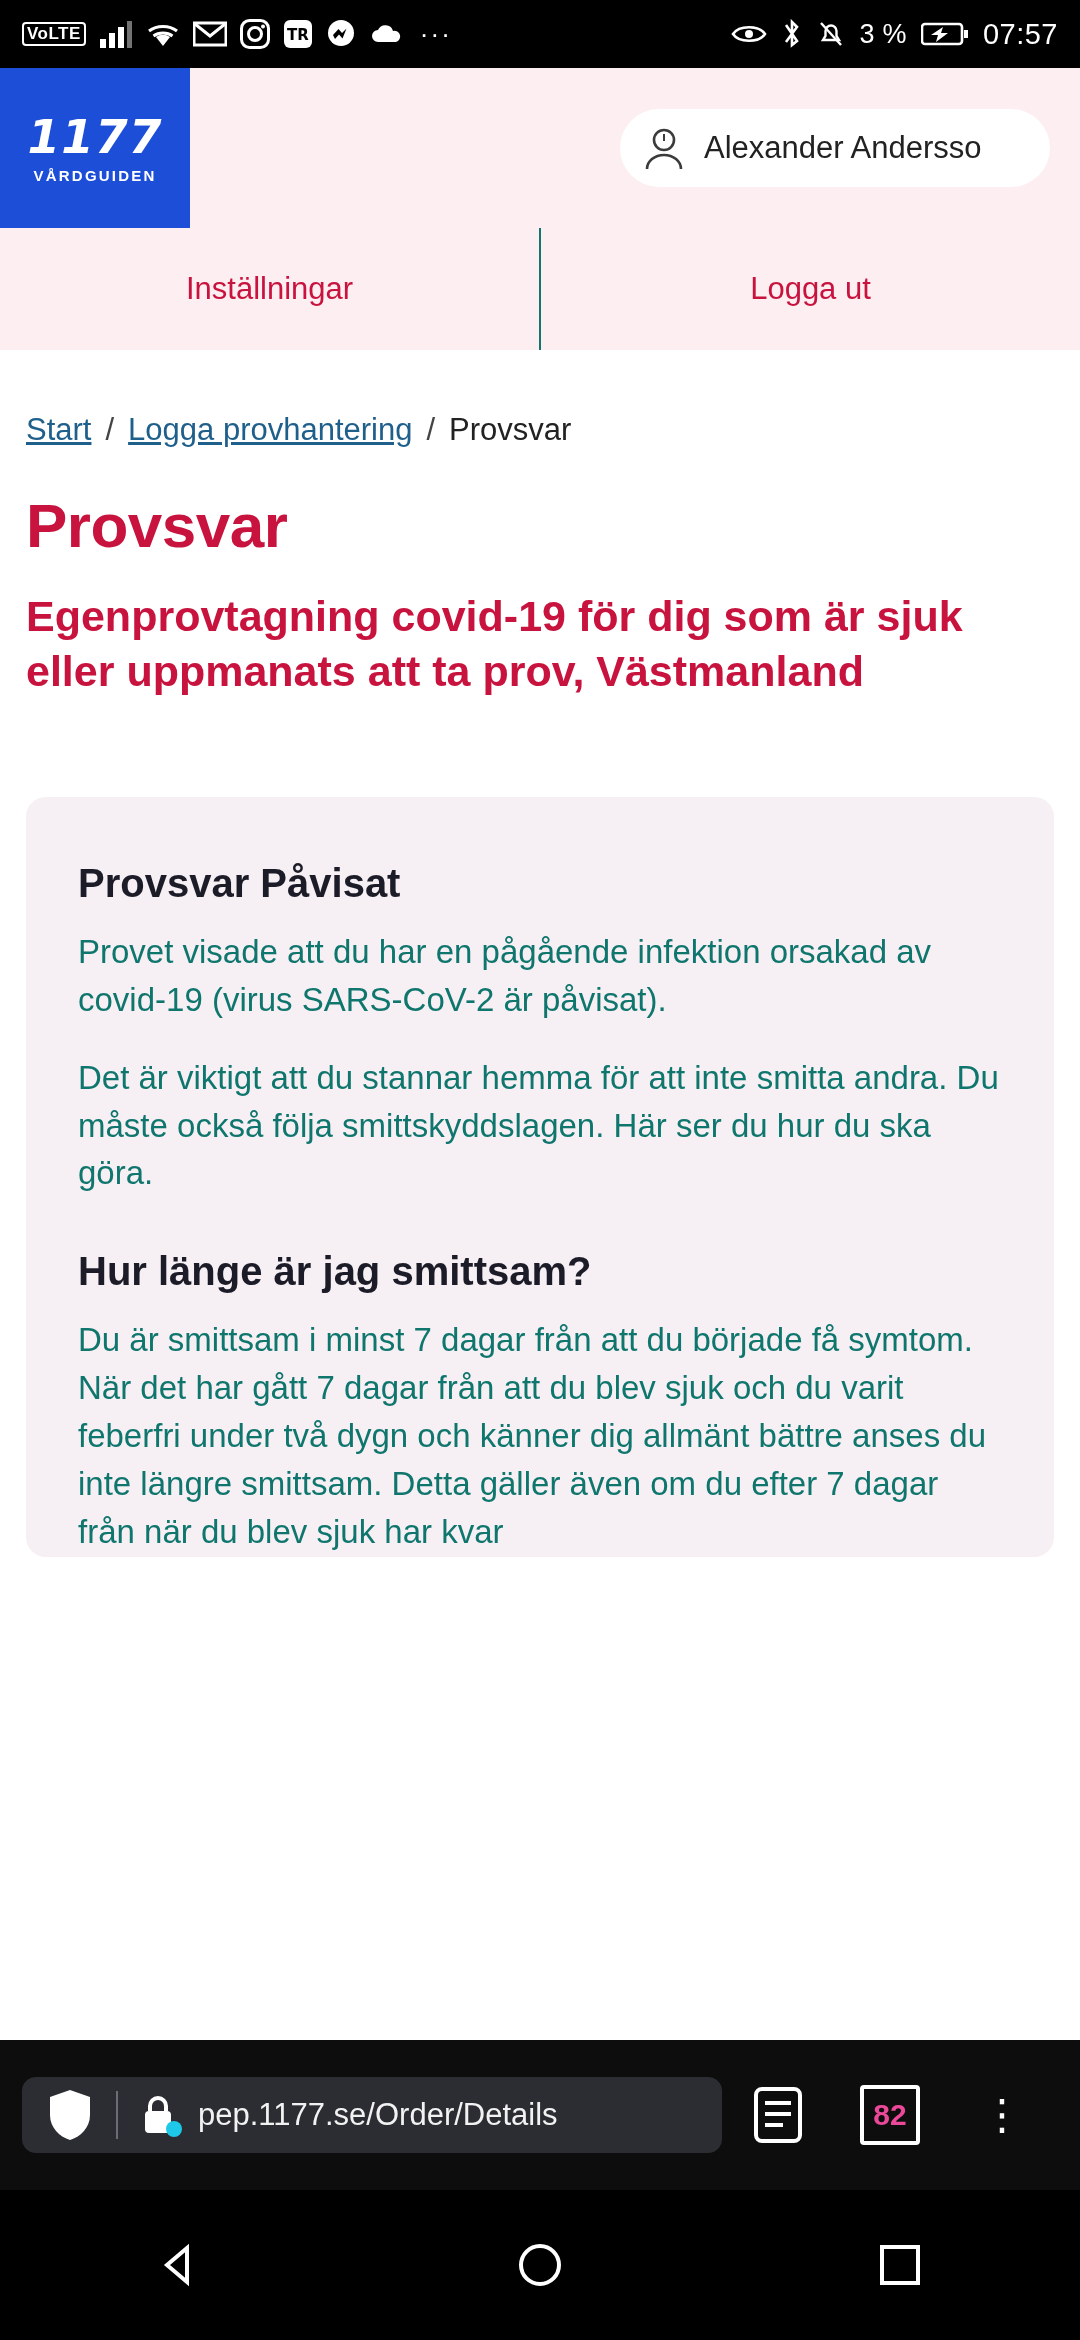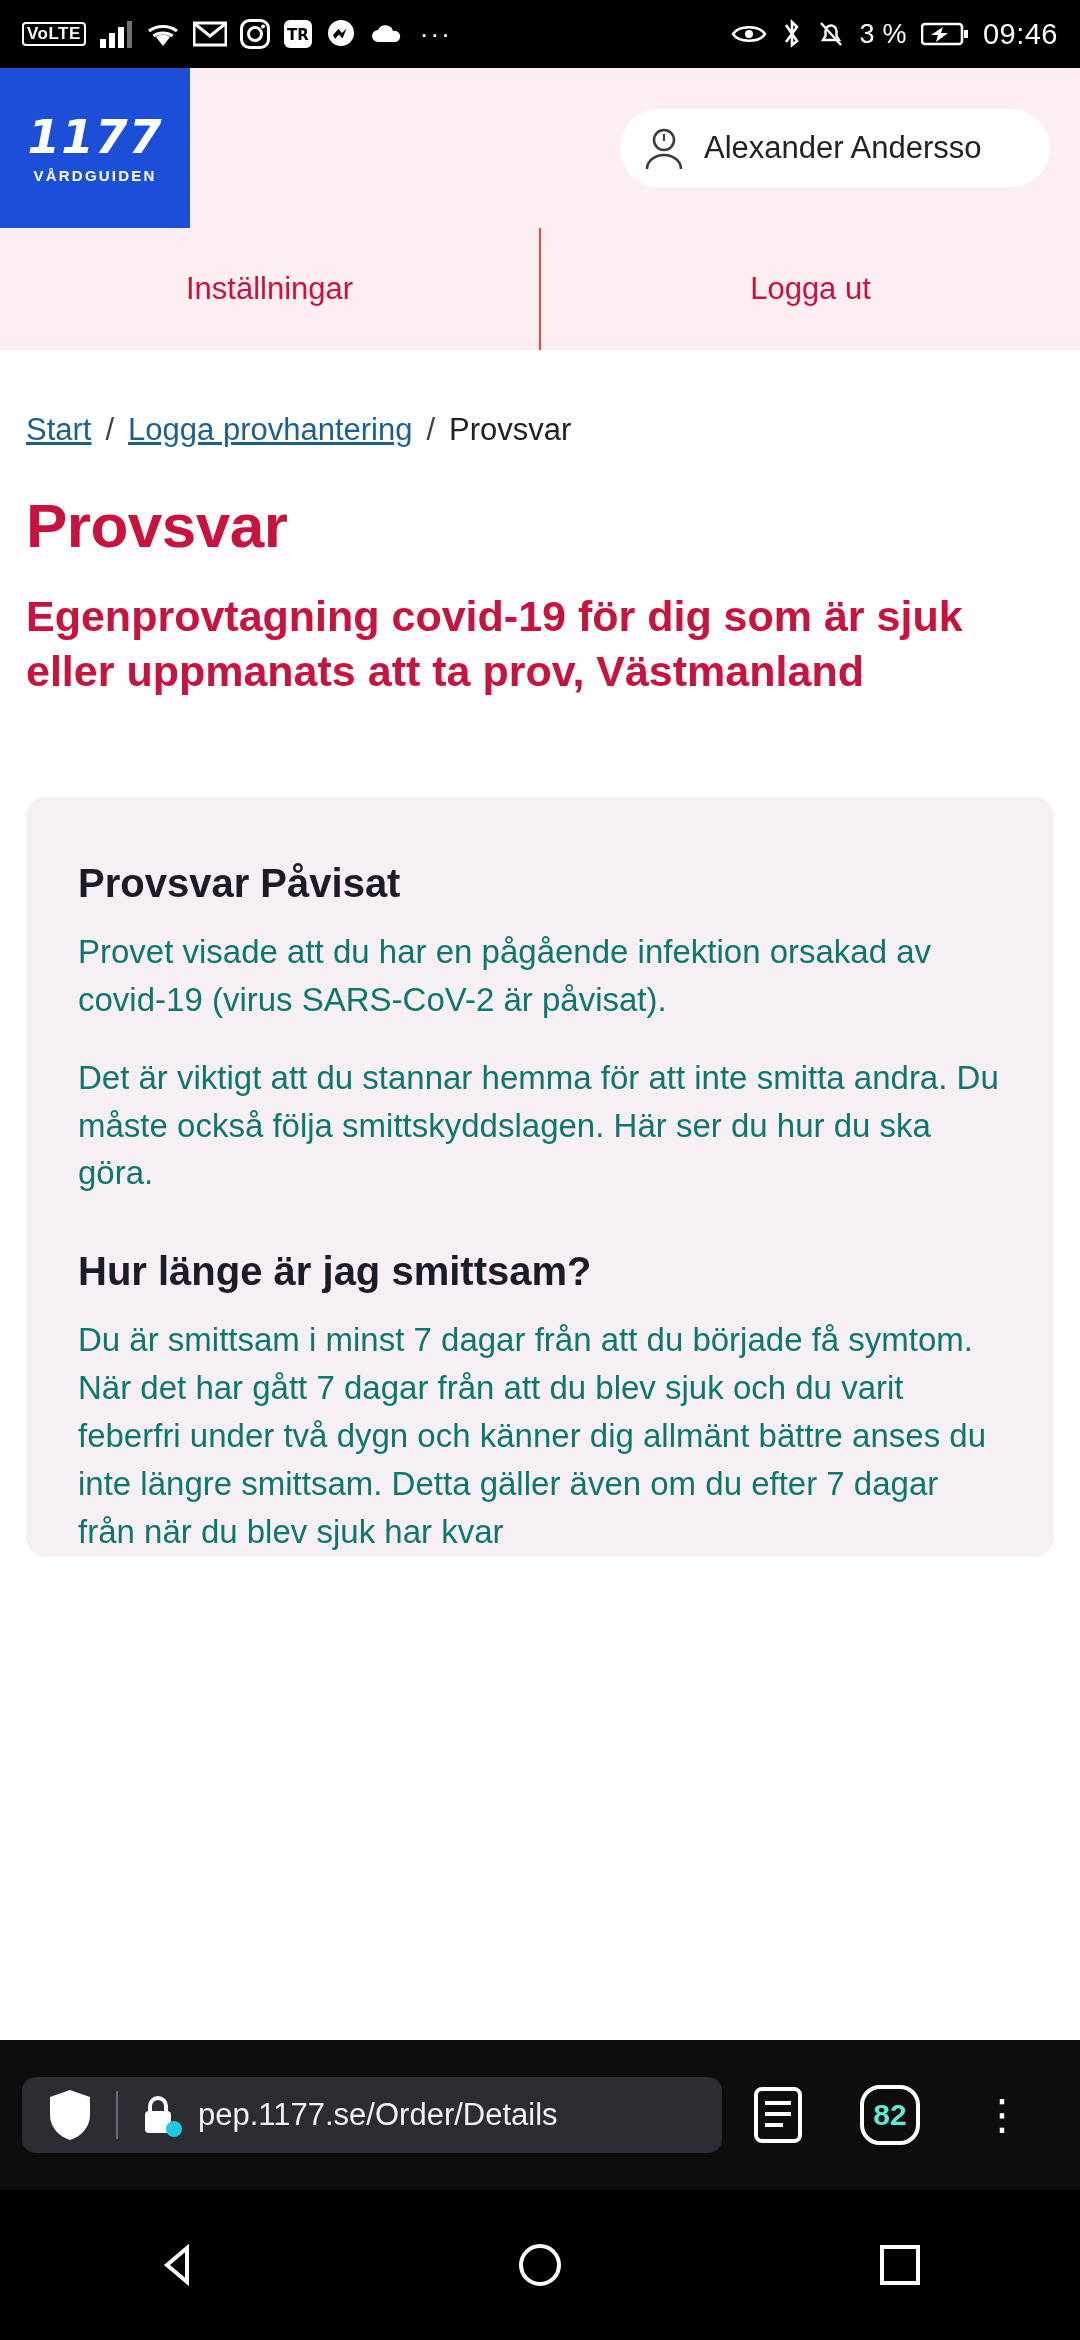--- a/index.html
+++ b/index.html
@@ -108,21 +108,21 @@
   }
   .navrow .navitem {
     flex: 1 1 0;
     display: flex;
     align-items: center;
     justify-content: center;
     font-size: 31px;
     color: #c8133e;
     background: #fdeef1;
   }
-  .navrow .navitem.sep { border-left: 2px solid #ef4444; }
+  .navrow .navitem.sep { border-left: 2px solid #0f766e; }
 
   
   .content {
     padding: 0 26px;
     flex: 1 1 auto;
     overflow: hidden;
     background: #ffffff;
   }
   .breadcrumb {
     display: flex;
@@ -219,22 +219,22 @@
     font-size: 31px;
     color: #f2f2f2;
     white-space: nowrap;
     overflow: hidden;
   }
   .bb-right { display: flex; align-items: center; gap: 0; margin-left: auto; }
   .bb-btn { width: 112px; display: flex; align-items: center; justify-content: center; }
   .tabcount {
     width: 60px; height: 60px;
     border: 4px solid #ffffff;
-    border-radius: 20px;
-    color: #5eead4;
+    border-radius: 4px;
+    color: #ec4899;
     font-size: 30px;
     font-weight: bold;
     display: flex; align-items: center; justify-content: center;
   }
   .kebab { color: #ffffff; font-size: 42px; line-height: 0.6; letter-spacing: 0; text-align: center; }
 
   
   .navbar {
     position: absolute;
     left: 0; bottom: 0;
@@ -320,21 +320,21 @@
         </svg>
       </span>
       <span class="sb-pct">3 %</span>
       <span>
         <svg class="icon-svg" width="48" height="26" viewBox="0 0 48 26">
           <rect x="1" y="3" width="40" height="20" rx="3" stroke="#fff" stroke-width="2.6" fill="none"></rect>
           <rect x="43" y="9" width="4" height="8" fill="#fff"></rect>
           <path d="M22 6 L10 14 h7 l-2 7 12-9 h-7z" fill="#fff"></path>
         </svg>
       </span>
-      <span class="sb-clock">09:46</span>
+      <span class="sb-clock">07:57</span>
     </div>
   </div>
 
   <div class="siteheader">
     <div class="logo-box">
       <span class="logo-num">1177</span>
       <span class="logo-sub">VÅRDGUIDEN</span>
     </div>
     <div class="userchip">
       <span>

